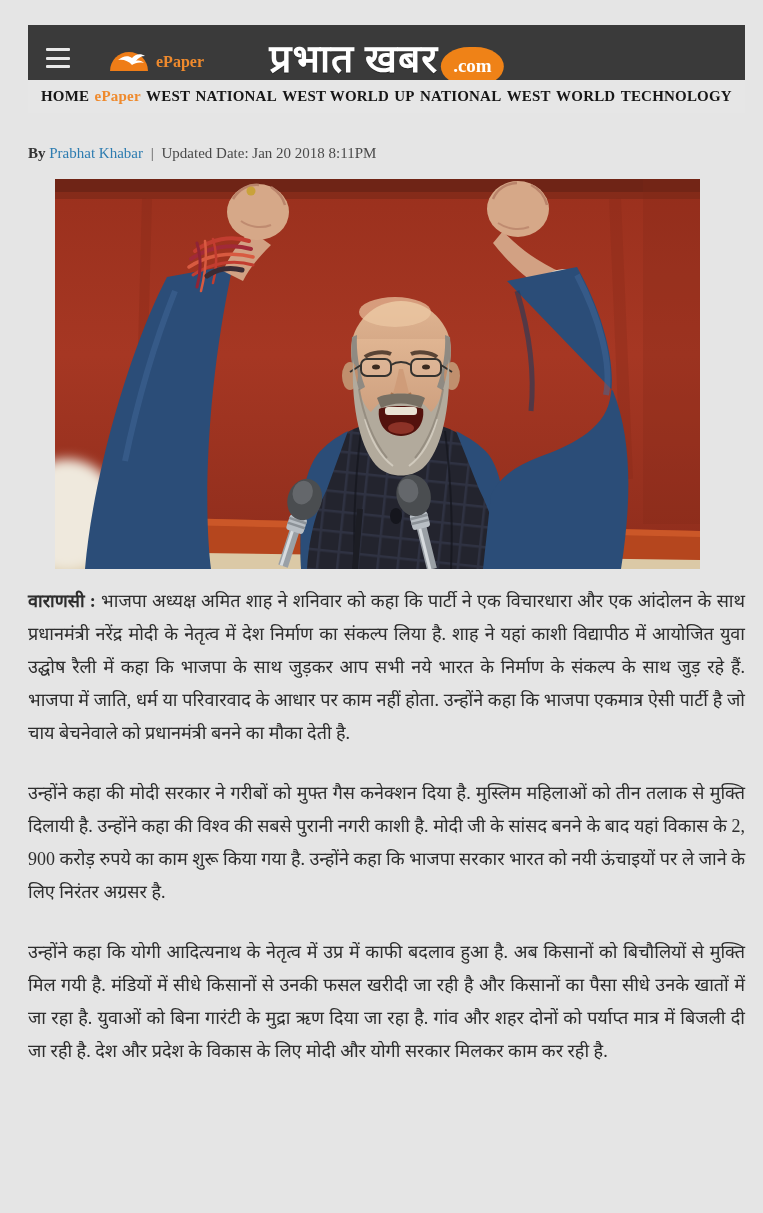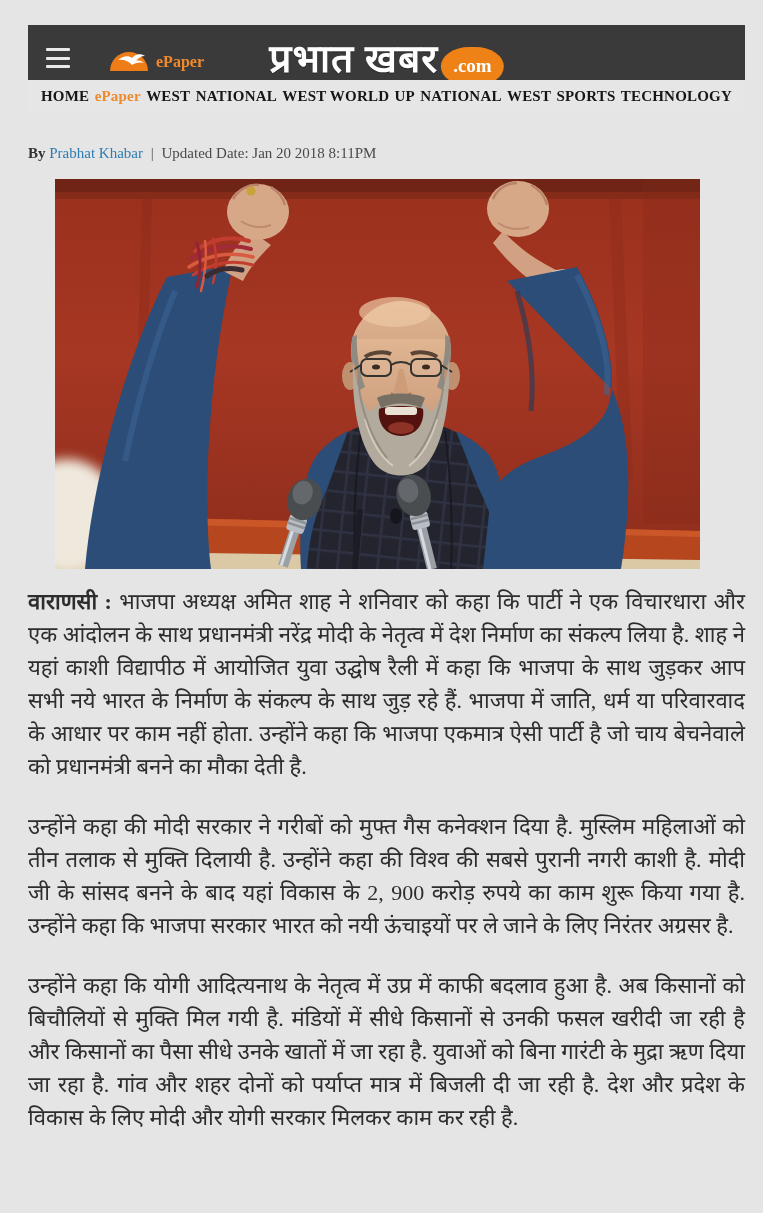--- a/index.html
+++ b/index.html
@@ -36,21 +36,21 @@
   h1.headline{margin:22px 0 0 0;font-size:30px;line-height:1.4;font-weight:bold;color:#3b3b3b;}
   .byline{margin-top:15px;font-size:15px;color:#4a4a4a;}
   .byline .by{font-weight:bold;color:#333;}
   .byline a{color:#2d7cb0;text-decoration:none;cursor:pointer;}
   .byline .sep{margin:0 4px;color:#555;}
 
   .photo-wrap{margin:17px 0 0 27px;width:645px;height:390px;line-height:0;}
   .photo-wrap svg{display:block;}
 
   .article{margin-top:16px;}
-  .article p{font-size:22px;line-height:33px;text-align:justify;color:#2d2d2d;margin:0 0 27px 0;}
+  .article p{font-size:18px;line-height:33px;text-align:justify;color:#2d2d2d;margin:0 0 27px 0;}
   .article .lead{font-weight:bold;}
 </style>
 </head>
 <body>
 
 <div class="page">
 
   <div class="header">
     <div class="hamburger">
       <span></span>
@@ -76,21 +76,21 @@
 
   <div class="navbar">
     <a class="nav-item">HOME</a>
     <a class="nav-item active">ePaper</a>
     <a class="nav-item">WEST</a>
     <a class="nav-item">NATIONAL</a>
     <a class="nav-item">WEST WORLD</a>
     <a class="nav-item">UP</a>
     <a class="nav-item">NATIONAL</a>
     <a class="nav-item">WEST</a>
-    <a class="nav-item">SPORTS</a>
+    <a class="nav-item">WORLD</a>
     <a class="nav-item">TECHNOLOGY</a>
   </div>
 
   <div class="content">
 
     <div class="byline">
       <span class="by">By</span>
       <a>Prabhat Khabar</a>
       <span class="sep">|</span>
       <span>Updated Date: Jan 20 2018 8:11PM</span>

